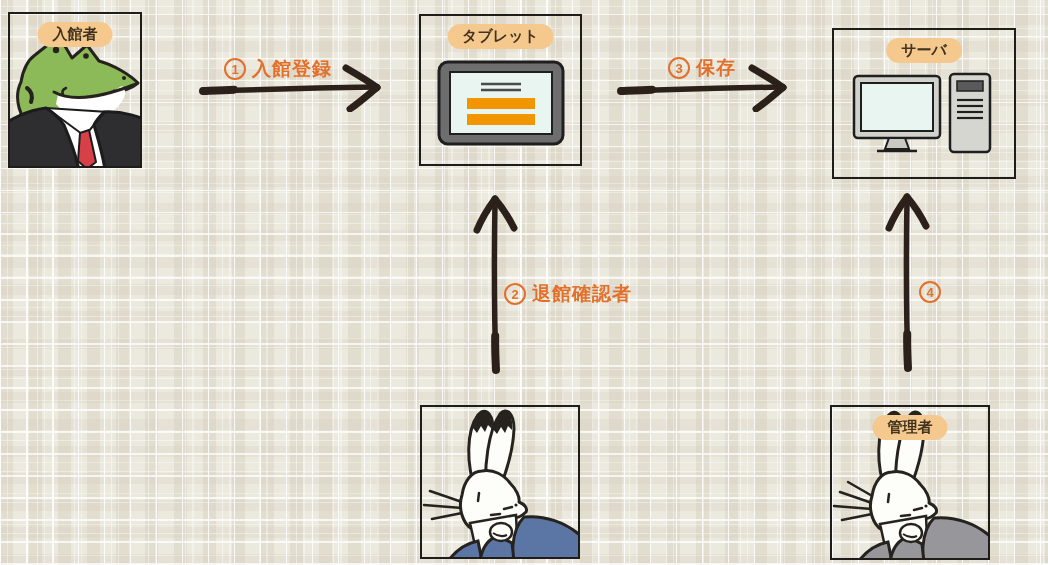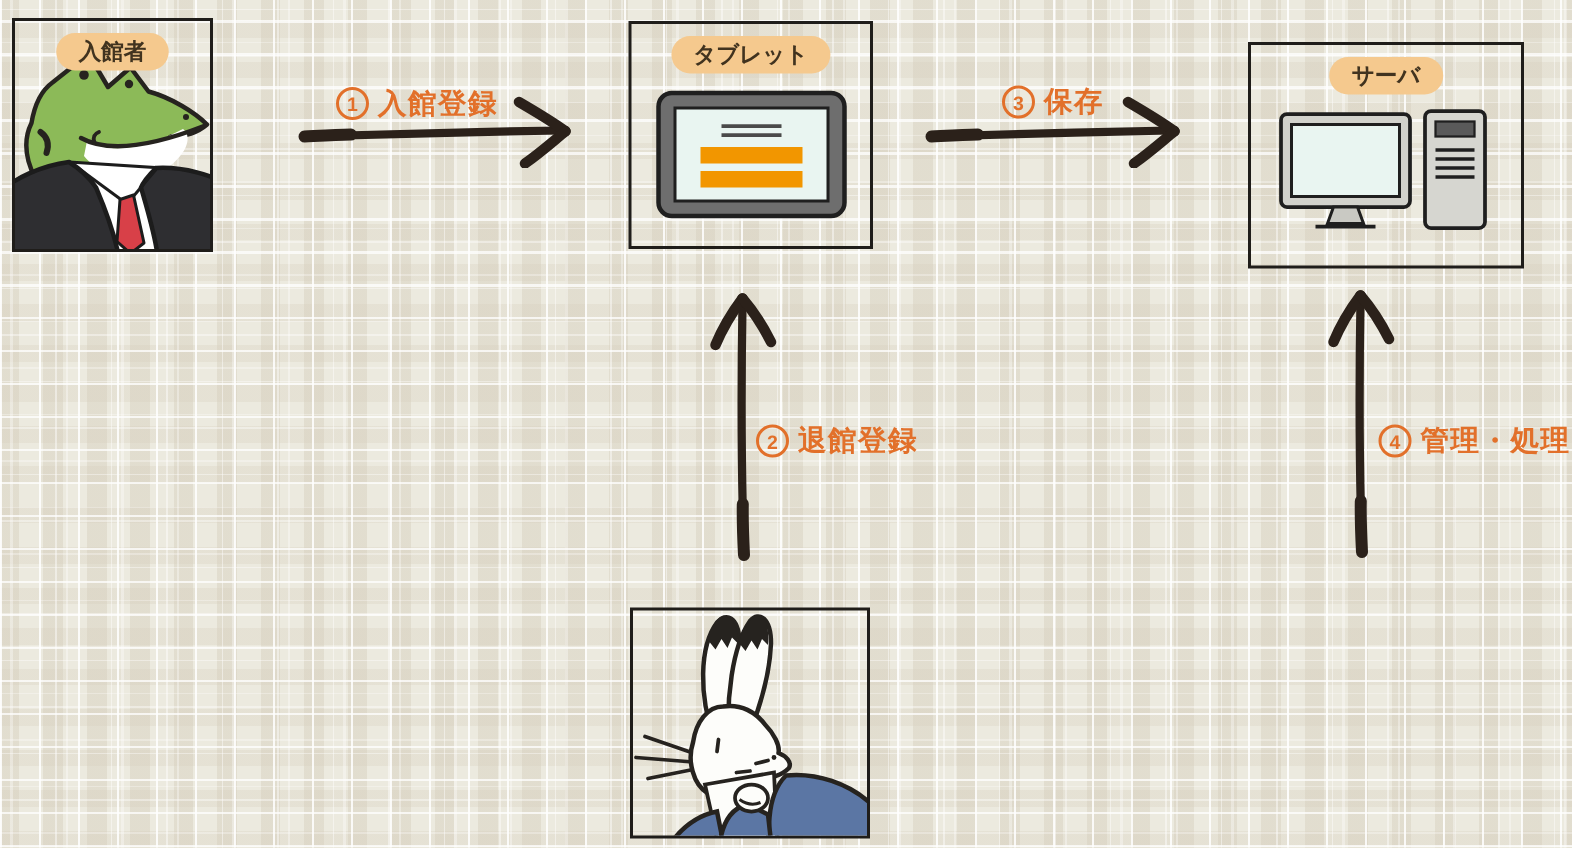--- a/index.html
+++ b/index.html
@@ -161,20 +161,40 @@
       <path d="M60,156 C62,143 68,134 78,131 L92,138 L94,156 Z" fill="#5B76A4" stroke="#26231F" stroke-width="3"></path>
       <ellipse cx="81" cy="127" rx="11" ry="9" fill="#FDFDFA" stroke="#26231F" stroke-width="2.5"></ellipse>
       <path d="M73,128 q7,5 14,2" fill="none" stroke="#26231F" stroke-width="2"></path>
 
       <path d="M59,88 L58,96" fill="none" stroke="#26231F" stroke-width="2.5" stroke-linecap="round"></path>
       <path d="M84,104 l8,-2 M71,110 l9,-1" fill="none" stroke="#26231F" stroke-width="2.5" stroke-linecap="round"></path>
       <circle cx="96" cy="100" r="1.6" fill="#26231F"></circle>
     </svg>
   </div>
 
+  <div class="node" style="left:830px;top:405px;width:160px;height:155px">
+    <div class="pill">管理者</div>
+    <svg class="char" width="160" height="154" viewBox="0 0 160 154">
+      <path d="M10,86 L42,97 M4,100 L42,103 M12,114 L42,108 M18,76 L44,91" fill="none" stroke="#26231F" stroke-width="2.5" stroke-linecap="round"></path>
+      <path d="M56,86 C46,60 46,26 58,10 C64,3 72,6 73,22 C74,44 68,70 62,88 Z" fill="#FDFDFA" stroke="#26231F" stroke-width="3" stroke-linejoin="round"></path>
+      <path d="M50,33 C51,19 56,8 61,6 C67,5 72,11 72,24 L68,20 L65,27 L61,21 L57,28 L53,23 Z" fill="#26231F"></path>
+      <path d="M66,90 C64,62 68,26 80,9 C86,2 94,7 94,24 C93,48 84,74 76,92 Z" fill="#FDFDFA" stroke="#26231F" stroke-width="3" stroke-linejoin="round"></path>
+      <path d="M70,33 C73,18 79,8 84,6 C90,5 93,12 92,25 L88,21 L85,28 L81,22 L77,29 L73,24 Z" fill="#26231F"></path>
+      <path d="M52,124 C42,118 38,102 42,90 C44,76 52,66 62,66 C74,64 84,70 90,78 C96,84 100,92 99,97 C104,99 108,103 106,107 C101,112 94,114 88,113 C80,119 64,126 52,124 Z" fill="#FDFDFA" stroke="#26231F" stroke-width="3" stroke-linejoin="round"></path>
+      <path d="M50,118 L96,110 L98,154 L58,154 Z" fill="#FDFDFA" stroke="#26231F" stroke-width="2.5"></path>
+      <path d="M162,156 L162,132 C146,117 124,110 104,112 C98,118 94,128 93,140 L92,156 Z" fill="#97979B" stroke="#26231F" stroke-width="3"></path>
+      <path d="M28,156 C37,144 48,138 58,136 L62,156 Z" fill="#97979B" stroke="#26231F" stroke-width="3"></path>
+      <path d="M60,156 C62,143 68,134 78,131 L92,138 L94,156 Z" fill="#97979B" stroke="#26231F" stroke-width="3"></path>
+      <ellipse cx="81" cy="127" rx="11" ry="9" fill="#FDFDFA" stroke="#26231F" stroke-width="2.5"></ellipse>
+      <path d="M73,128 q7,5 14,2" fill="none" stroke="#26231F" stroke-width="2"></path>
+      <path d="M59,88 L58,96" fill="none" stroke="#26231F" stroke-width="2.5" stroke-linecap="round"></path>
+      <path d="M84,104 l8,-2 M71,110 l9,-1" fill="none" stroke="#26231F" stroke-width="2.5" stroke-linecap="round"></path>
+      <circle cx="96" cy="100" r="1.6" fill="#26231F"></circle>
+    </svg>
+  </div>
 
   <div class="flow-label" style="left:224px;top:56px">
     <span class="circ">1</span>
     <span>入館登録</span>
   </div>
   <svg class="arrow" style="left:196px;top:64px" width="202" height="48" viewBox="0 0 202 48">
     <path d="M7,27 C50,25.5 120,24 178,23" fill="none" stroke="#2B211A" stroke-width="5.5" stroke-linecap="round"></path>
     <path d="M7,27 C18,26.5 28,26 38,25.7" fill="none" stroke="#2B211A" stroke-width="8" stroke-linecap="round"></path>
     <path d="M150,4 C162,11 172,17 181,23.5" fill="none" stroke="#2B211A" stroke-width="7" stroke-linecap="round"></path>
     <path d="M154,45 C164,38 173,30 181,23.5" fill="none" stroke="#2B211A" stroke-width="7" stroke-linecap="round"></path>
@@ -186,32 +206,31 @@
   </div>
   <svg class="arrow" style="left:614px;top:64px" width="190" height="48" viewBox="0 0 190 48">
     <path d="M7,27 C50,25.5 115,24 166,23" fill="none" stroke="#2B211A" stroke-width="5.5" stroke-linecap="round"></path>
     <path d="M7,27 C18,26.5 28,26 38,25.7" fill="none" stroke="#2B211A" stroke-width="8" stroke-linecap="round"></path>
     <path d="M138,4 C150,11 160,17 169,23.5" fill="none" stroke="#2B211A" stroke-width="7" stroke-linecap="round"></path>
     <path d="M142,45 C152,38 161,30 169,23.5" fill="none" stroke="#2B211A" stroke-width="7" stroke-linecap="round"></path>
   </svg>
 
   <div class="flow-label" style="left:504px;top:281px">
     <span class="circ">2</span>
-    <span>退館登録</span>
+    <span>退館確認者</span>
   </div>
   <svg class="arrow" style="left:472px;top:190px" width="46" height="186" viewBox="0 0 46 186">
     <path d="M24,180 C22.5,135 22,70 23,12" fill="none" stroke="#2B211A" stroke-width="5.5" stroke-linecap="round"></path>
     <path d="M24,180 C23.3,166 23,156 23.2,146" fill="none" stroke="#2B211A" stroke-width="8" stroke-linecap="round"></path>
     <path d="M5,40 C10,28 17,17 23,9" fill="none" stroke="#2B211A" stroke-width="7" stroke-linecap="round"></path>
     <path d="M42,38 C36,26 29,16 23,9" fill="none" stroke="#2B211A" stroke-width="7" stroke-linecap="round"></path>
   </svg>
 
   <div class="flow-label" style="left:919px;top:281px">
     <span class="circ">4</span>
-    <span>管理・処理</span>
   </div>
   <svg class="arrow" style="left:884px;top:188px" width="46" height="186" viewBox="0 0 46 186">
     <path d="M24,180 C22.5,135 22,70 23,12" fill="none" stroke="#2B211A" stroke-width="5.5" stroke-linecap="round"></path>
     <path d="M24,180 C23.3,166 23,156 23.2,146" fill="none" stroke="#2B211A" stroke-width="8" stroke-linecap="round"></path>
     <path d="M5,40 C10,28 17,17 23,9" fill="none" stroke="#2B211A" stroke-width="7" stroke-linecap="round"></path>
     <path d="M42,38 C36,26 29,16 23,9" fill="none" stroke="#2B211A" stroke-width="7" stroke-linecap="round"></path>
   </svg>
 
 </div>
 

